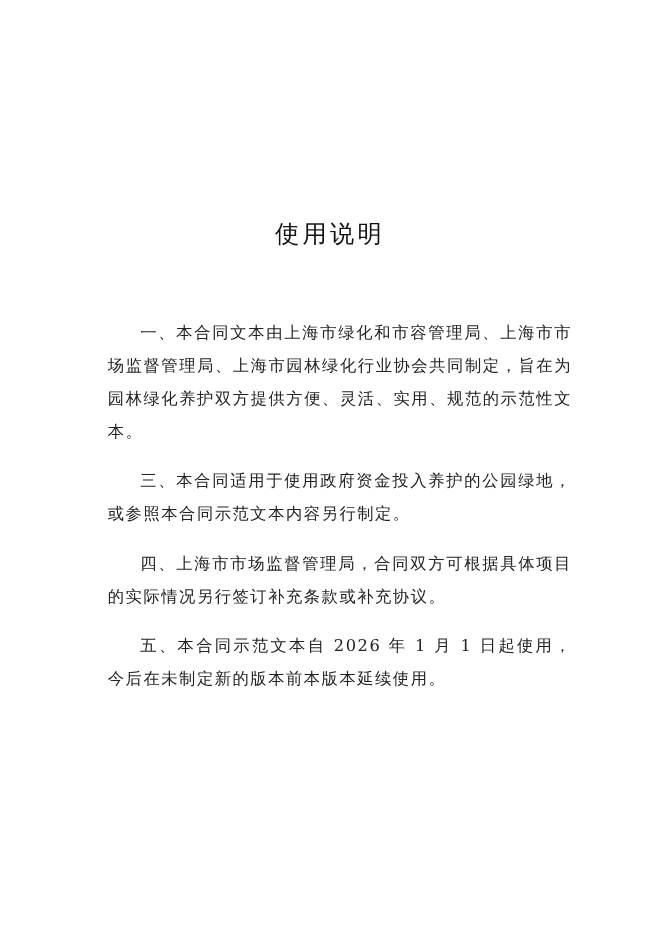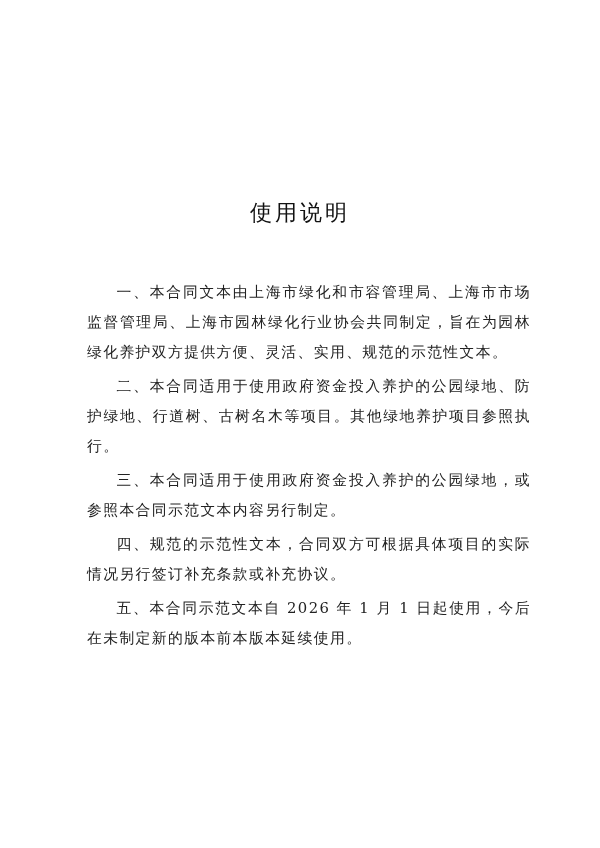--- a/index.html
+++ b/index.html
@@ -34,36 +34,35 @@
       margin: 0;
       font-weight: normal;
     }
     .body-text {
       position: absolute;
       top: 273px;
       left: 83px;
       width: 452px;
     }
     .para {
-      margin: 4px;
+      margin: 15px;
       font-size: 14.8px;
       line-height: 30px;
       text-indent: 2em;
       text-align: justify;
       text-align-last: left;
       letter-spacing: 1.4px;
       color: #222222;
     }
   </style>
 </head>
 <body>
 
 <div class="page">
   <h1 class="title">使用说明</h1>
 
   <div class="body-text">
     <p class="para">一、本合同文本由上海市绿化和市容管理局、上海市市场监督管理局、上海市园林绿化行业协会共同制定，旨在为园林绿化养护双方提供方便、灵活、实用、规范的示范性文本。</p>
-    <p class="para">二、本合同适用于使用政府资金投入养护的公园绿地、防护绿地、行道树、古树名木等项目。其他绿地养护项目参照执行。</p>
     <p class="para">三、本合同适用于使用政府资金投入养护的公园绿地，或参照本合同示范文本内容另行制定。</p>
-    <p class="para">四、规范的示范性文本，合同双方可根据具体项目的实际情况另行签订补充条款或补充协议。</p>
+    <p class="para">四、上海市市场监督管理局，合同双方可根据具体项目的实际情况另行签订补充条款或补充协议。</p>
     <p class="para">五、本合同示范文本自 2026 年 1 月 1 日起使用，今后在未制定新的版本前本版本延续使用。</p>
   </div>
 </div>
 
 </body></html>

